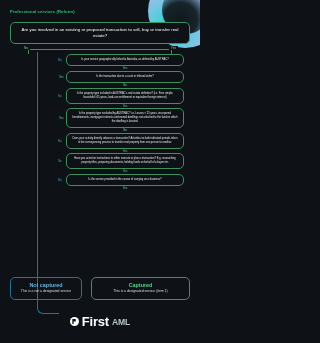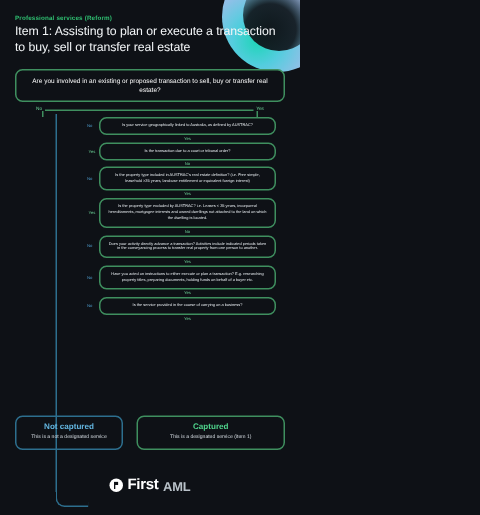--- a/index.html
+++ b/index.html
@@ -188,33 +188,32 @@
     position:relative;
   }
   .logo-mark::after {
     content:"";
     position:absolute;
     left:2.6px; top:2px;
     width:3.4px; height:5px;
     background:#0e1116;
     clip-path:polygon(0 0,100% 0,100% 48%,38% 48%,38% 100%,0 100%);
   }
-  .logo-first { font-size:10px; font-weight:700; color:#ffffff; letter-spacing:-0.2px;text-align:center; }
+  .logo-first { font-size:13px; font-weight:700; color:#ffffff; letter-spacing:-0.2px;text-align:center; }
   .logo-aml { font-size:8.6px; font-weight:700; color:#b9c2c9; letter-spacing:-0.1px; }
 </style>
 </head>
 <body>
 
 <div class="orb"></div>
 <div class="orb-inner"></div>
 
 <div class="page">
 
   <div class="eyebrow">Professional services (Reform)</div>
-  <div class="title">Item 1: Assisting to plan or execute a transaction to buy, sell or transfer real estate</div>
 
   <div class="flow">
 
     <div class="spine"></div>
     <div class="spine-curve"></div>
 
     <div class="node q1">
       <span>Are you involved in an existing or proposed transaction to sell, buy or transfer real estate?</span>
     </div>
 

